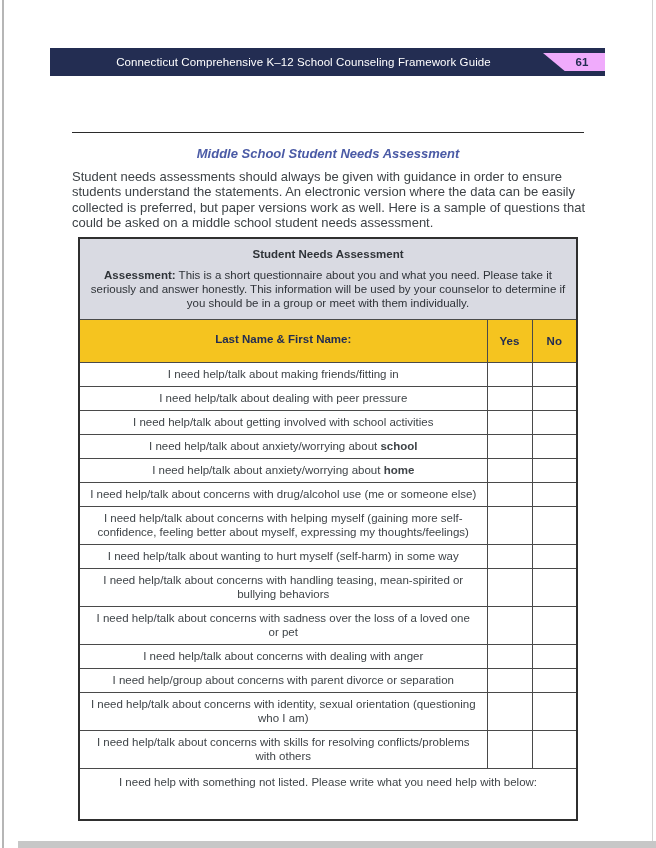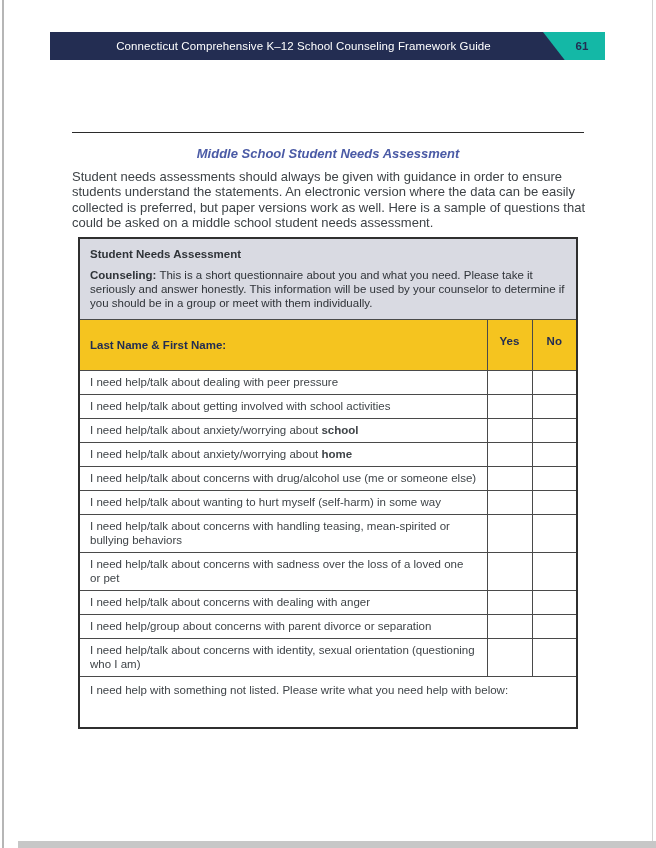--- a/index.html
+++ b/index.html
@@ -11,29 +11,29 @@
     width:656px; height:848px;
     background:#ffffff;
     overflow:hidden;
   }
   .edge-left  { position:absolute; left:2px;  top:0; width:2px; height:100%; background:#b6b6b6; }
   .edge-right { position:absolute; right:3px; top:0; width:1px; height:100%; background:#d2d2d2; }
   .shadow-bottom { position:absolute; left:18px; right:0; bottom:0; height:7px; background:#c7c7c7; }
 
   
   .header-bar {
-    position:absolute; left:50px; top:32px; width:555px; height:28px;
+    position:absolute; left:50px; top:48px; width:555px; height:28px;
     background:#232D52; display:flex; align-items:center;
   }
   .header-title {
     flex:1; text-align:center; color:#ffffff;
     font-size:11.5px; letter-spacing:0.1px; padding-left:14px;
   }
   .page-badge {
-    width:62px; height:28px; background:#14b8a6;
+    width:62px; height:18px; background:#f0abfc;
     clip-path:polygon(0 0, 100% 0, 100% 100%, 35% 100%);
     display:flex; align-items:center; justify-content:center;
     color:#232D52; font-weight:bold; font-size:11.5px; padding-left:16px;
   }
 
   
   .doc-title {
     position:absolute; top:84px; left:0; width:100%;
     text-align:center; color:#29356А;
     color:#293566; font-weight:bold; font-size:17.5px; line-height:23px;
@@ -50,28 +50,28 @@
     position:absolute; top:169px; left:72px; width:516px;
     color:#3e4347; font-size:13px; line-height:15.4px;
   }
 
   
   table.needs {
     position:absolute; top:237px; left:78px; width:500px;
     border-collapse:collapse; font-size:11.5px;
     border:2px solid #2f2f2f;
   }
-  table.needs td { border:1px solid #4a4a4a; vertical-align:top; }
+  table.needs td { border:1px solid #4a4a4a; vertical-align:top;text-align:center; }
 
   td.gray-cell { background:#D9DAE2; padding:8px 10px 9px; color:#2f3338; line-height:14px; }
   .assessment-title { font-weight:bold; margin-bottom:7px; }
   .directions b { font-weight:bold; }
 
   tr.col-header td { background:#F5C41F; color:#232D52; font-weight:bold; }
-  td.name-header { padding:19px 10px; }
+  td.name-header { padding:13px 10px; }
   td.yes-header, td.no-header { width:45px; text-align:center; padding:15px 2px; }
 
   td.question-cell { padding:4px 10px 5px; color:#3f4448; line-height:14px; }
   td.answer-cell { width:45px; }
   td.footer-cell { padding:6px 10px 30px; color:#3f4448; line-height:14px; }
   .q-bold { font-weight:bold; }
 </style>
 </head>
 <body>
 
@@ -92,29 +92,34 @@
 
   <div class="section-title">Middle School Student Needs Assessment</div>
 
   <div class="intro">Student needs assessments should always be given with guidance in order to ensure students understand the statements. An electronic version where the data can be easily collected is preferred, but paper versions work as well. Here is a sample of questions that could be asked on a middle school student needs assessment.</div>
 
   <table class="needs">
     <tbody>
       <tr>
         <td class="gray-cell" colspan="3">
           <div class="assessment-title">Student Needs Assessment</div>
-          <div class="directions"><b>Counseling:</b><span> This is a short questionnaire about you and what you need. Please take it seriously and answer honestly. This information will be used by your counselor to determine if you should be in a group or meet with them individually.</span></div>
+          <div class="directions"><b>Assessment:</b><span> This is a short questionnaire about you and what you need. Please take it seriously and answer honestly. This information will be used by your counselor to determine if you should be in a group or meet with them individually.</span></div>
         </td>
       </tr>
       <tr class="col-header">
         <td class="name-header">Last Name &amp; First Name:</td>
         <td class="yes-header">Yes</td>
         <td class="no-header">No</td>
       </tr>
 
+  <tr>
+    <td class="question-cell"><span class="q-text">I need help/talk about making friends/fitting in</span><span class="q-bold"></span></td>
+    <td class="answer-cell"></td>
+    <td class="answer-cell"></td>
+  </tr>
 
   <tr>
     <td class="question-cell"><span class="q-text">I need help/talk about dealing with peer pressure</span><span class="q-bold"></span></td>
     <td class="answer-cell"></td>
     <td class="answer-cell"></td>
   </tr>
 
   <tr>
     <td class="question-cell"><span class="q-text">I need help/talk about getting involved with school activities</span><span class="q-bold"></span></td>
     <td class="answer-cell"></td>
@@ -132,20 +137,25 @@
     <td class="answer-cell"></td>
     <td class="answer-cell"></td>
   </tr>
 
   <tr>
     <td class="question-cell"><span class="q-text">I need help/talk about concerns with drug/alcohol use (me or someone else)</span><span class="q-bold"></span></td>
     <td class="answer-cell"></td>
     <td class="answer-cell"></td>
   </tr>
 
+  <tr>
+    <td class="question-cell"><span class="q-text">I need help/talk about concerns with helping myself (gaining more self-confidence, feeling better about myself, expressing my thoughts/feelings)</span><span class="q-bold"></span></td>
+    <td class="answer-cell"></td>
+    <td class="answer-cell"></td>
+  </tr>
 
 
   <tr>
     <td class="question-cell"><span class="q-text">I need help/talk about wanting to hurt myself (self-harm) in some way</span><span class="q-bold"></span></td>
     <td class="answer-cell"></td>
     <td class="answer-cell"></td>
   </tr>
 
   <tr>
     <td class="question-cell"><span class="q-text">I need help/talk about concerns with handling teasing, mean-spirited or bullying behaviors</span><span class="q-bold"></span></td>
@@ -171,20 +181,25 @@
     <td class="answer-cell"></td>
   </tr>
 
   <tr>
     <td class="question-cell"><span class="q-text">I need help/talk about concerns with identity, sexual orientation (questioning who I am)</span><span class="q-bold"></span></td>
     <td class="answer-cell"></td>
     <td class="answer-cell"></td>
   </tr>
 
 
+  <tr>
+    <td class="question-cell"><span class="q-text">I need help/talk about concerns with skills for resolving conflicts/problems with others</span><span class="q-bold"></span></td>
+    <td class="answer-cell"></td>
+    <td class="answer-cell"></td>
+  </tr>
 </tbody>
     <tbody>
       <tr>
         <td class="footer-cell" colspan="3">I need help with something not listed. Please write what you need help with below:</td>
       </tr>
     </tbody>
   </table>
 </div>
 
 </body></html>

